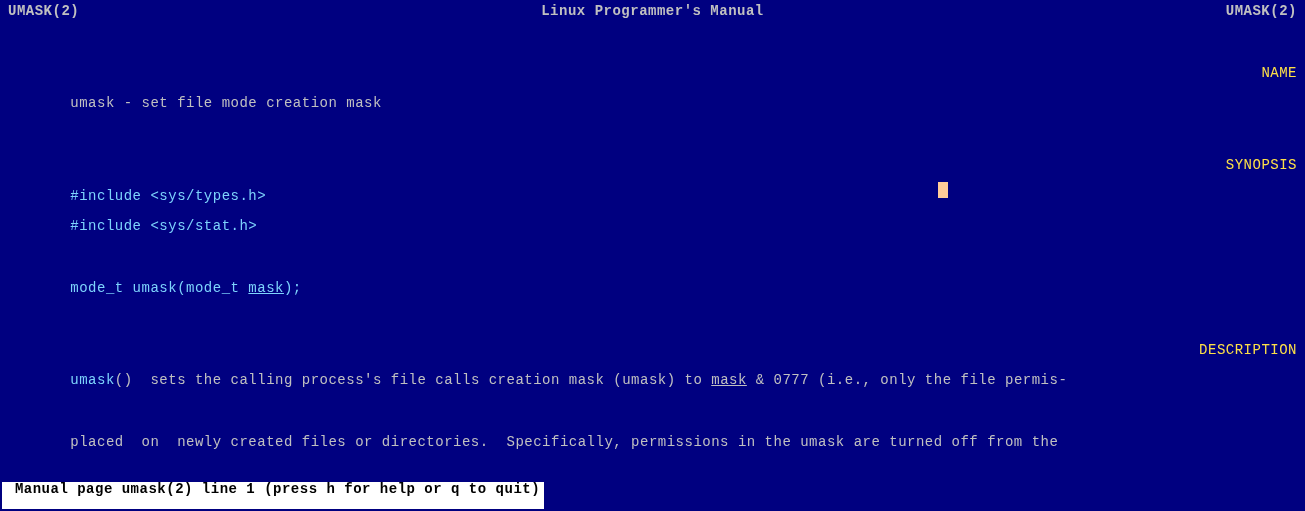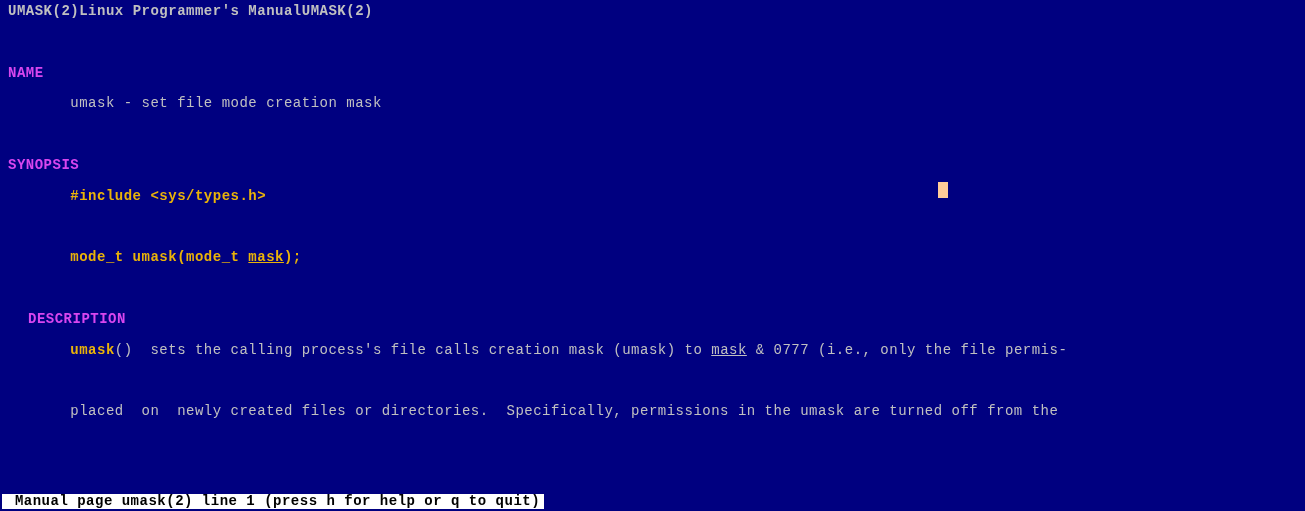--- a/index.html
+++ b/index.html
@@ -12,39 +12,40 @@
     line-height: 1.1;
     color: #c0c0c0;
     width: 1305px;
     height: 511px;
     box-sizing: border-box;
     overflow: hidden;
     letter-spacing: 0.5px;
   }
   .header-row {
     display: flex;
+    justify-content: space-between;
     padding: 2px 6px 0 6px;
     color: #c0c0c0;
     font-weight: bold;
   }
   .content {
     padding: 0 6px;
     white-space: pre;
   }
-  .yellow { color: #d946ef; font-weight: bold; }
-  .white  { color: #eab308; font-weight: bold; }
+  .yellow { color: #fde047; font-weight: normal; text-align: right; }
+  .white  { color: #7dd3fc; font-weight: normal; }
   .gray   { color: #c0c0c0; }
   .ul     { text-decoration: underline; margin-top: 33px; }
   .statusbar {
     position: absolute;
     left: 2px;
     bottom: 2px;
     background: #ffffff;
     color: #000000;
-    padding: 0 4px 0 4px;
+    padding: 0 4px 12px 4px;
     font-weight: bold;
     white-space: pre;
   }
   .cursor {
     position: absolute;
     width: 10px;
     height: 16px;
     background: #ffcc99;
   }
 </style>
@@ -57,20 +58,21 @@
   <span>UMASK(2)</span>
 </div>
 
 <div class="content">
 <span style="display: block;"> </span>
 <span class="yellow" style="display: block;">NAME</span>
 <span style="display: block;">       umask - set file mode creation mask</span>
 <span style="display: block;"> </span>
 <span class="yellow" style="display: block;">SYNOPSIS</span>
 <span style="display: block;"><span class="white">       #include </span><span class="white">&lt;sys/types.h&gt;</span></span>
+<span style="display: block;"><span class="white">       #include </span><span class="white">&lt;sys/stat.h&gt;</span></span>
 <span style="display: block;"> </span>
 <span style="display: block;"><span class="white">       mode_t umask(mode_t </span><span class="white ul">mask</span><span class="white">);</span></span>
 <span style="display: block;"> </span>
 <span class="yellow" style="display: block; margin-left: 20px;">DESCRIPTION</span>
 <span style="display: block;"><span>       </span><span class="white">umask</span><span>()  sets the calling process's file calls creation mask (umask) to </span><span class="gray ul">mask</span><span> &amp; 0777 (i.e., only the file permis‐</span></span>
 <span style="display: block;"> </span>
 <span style="display: block;"><span>       placed  on  newly created files or directories.  Specifically, permissions in the umask are turned off from the</span></span>
 
 
 

